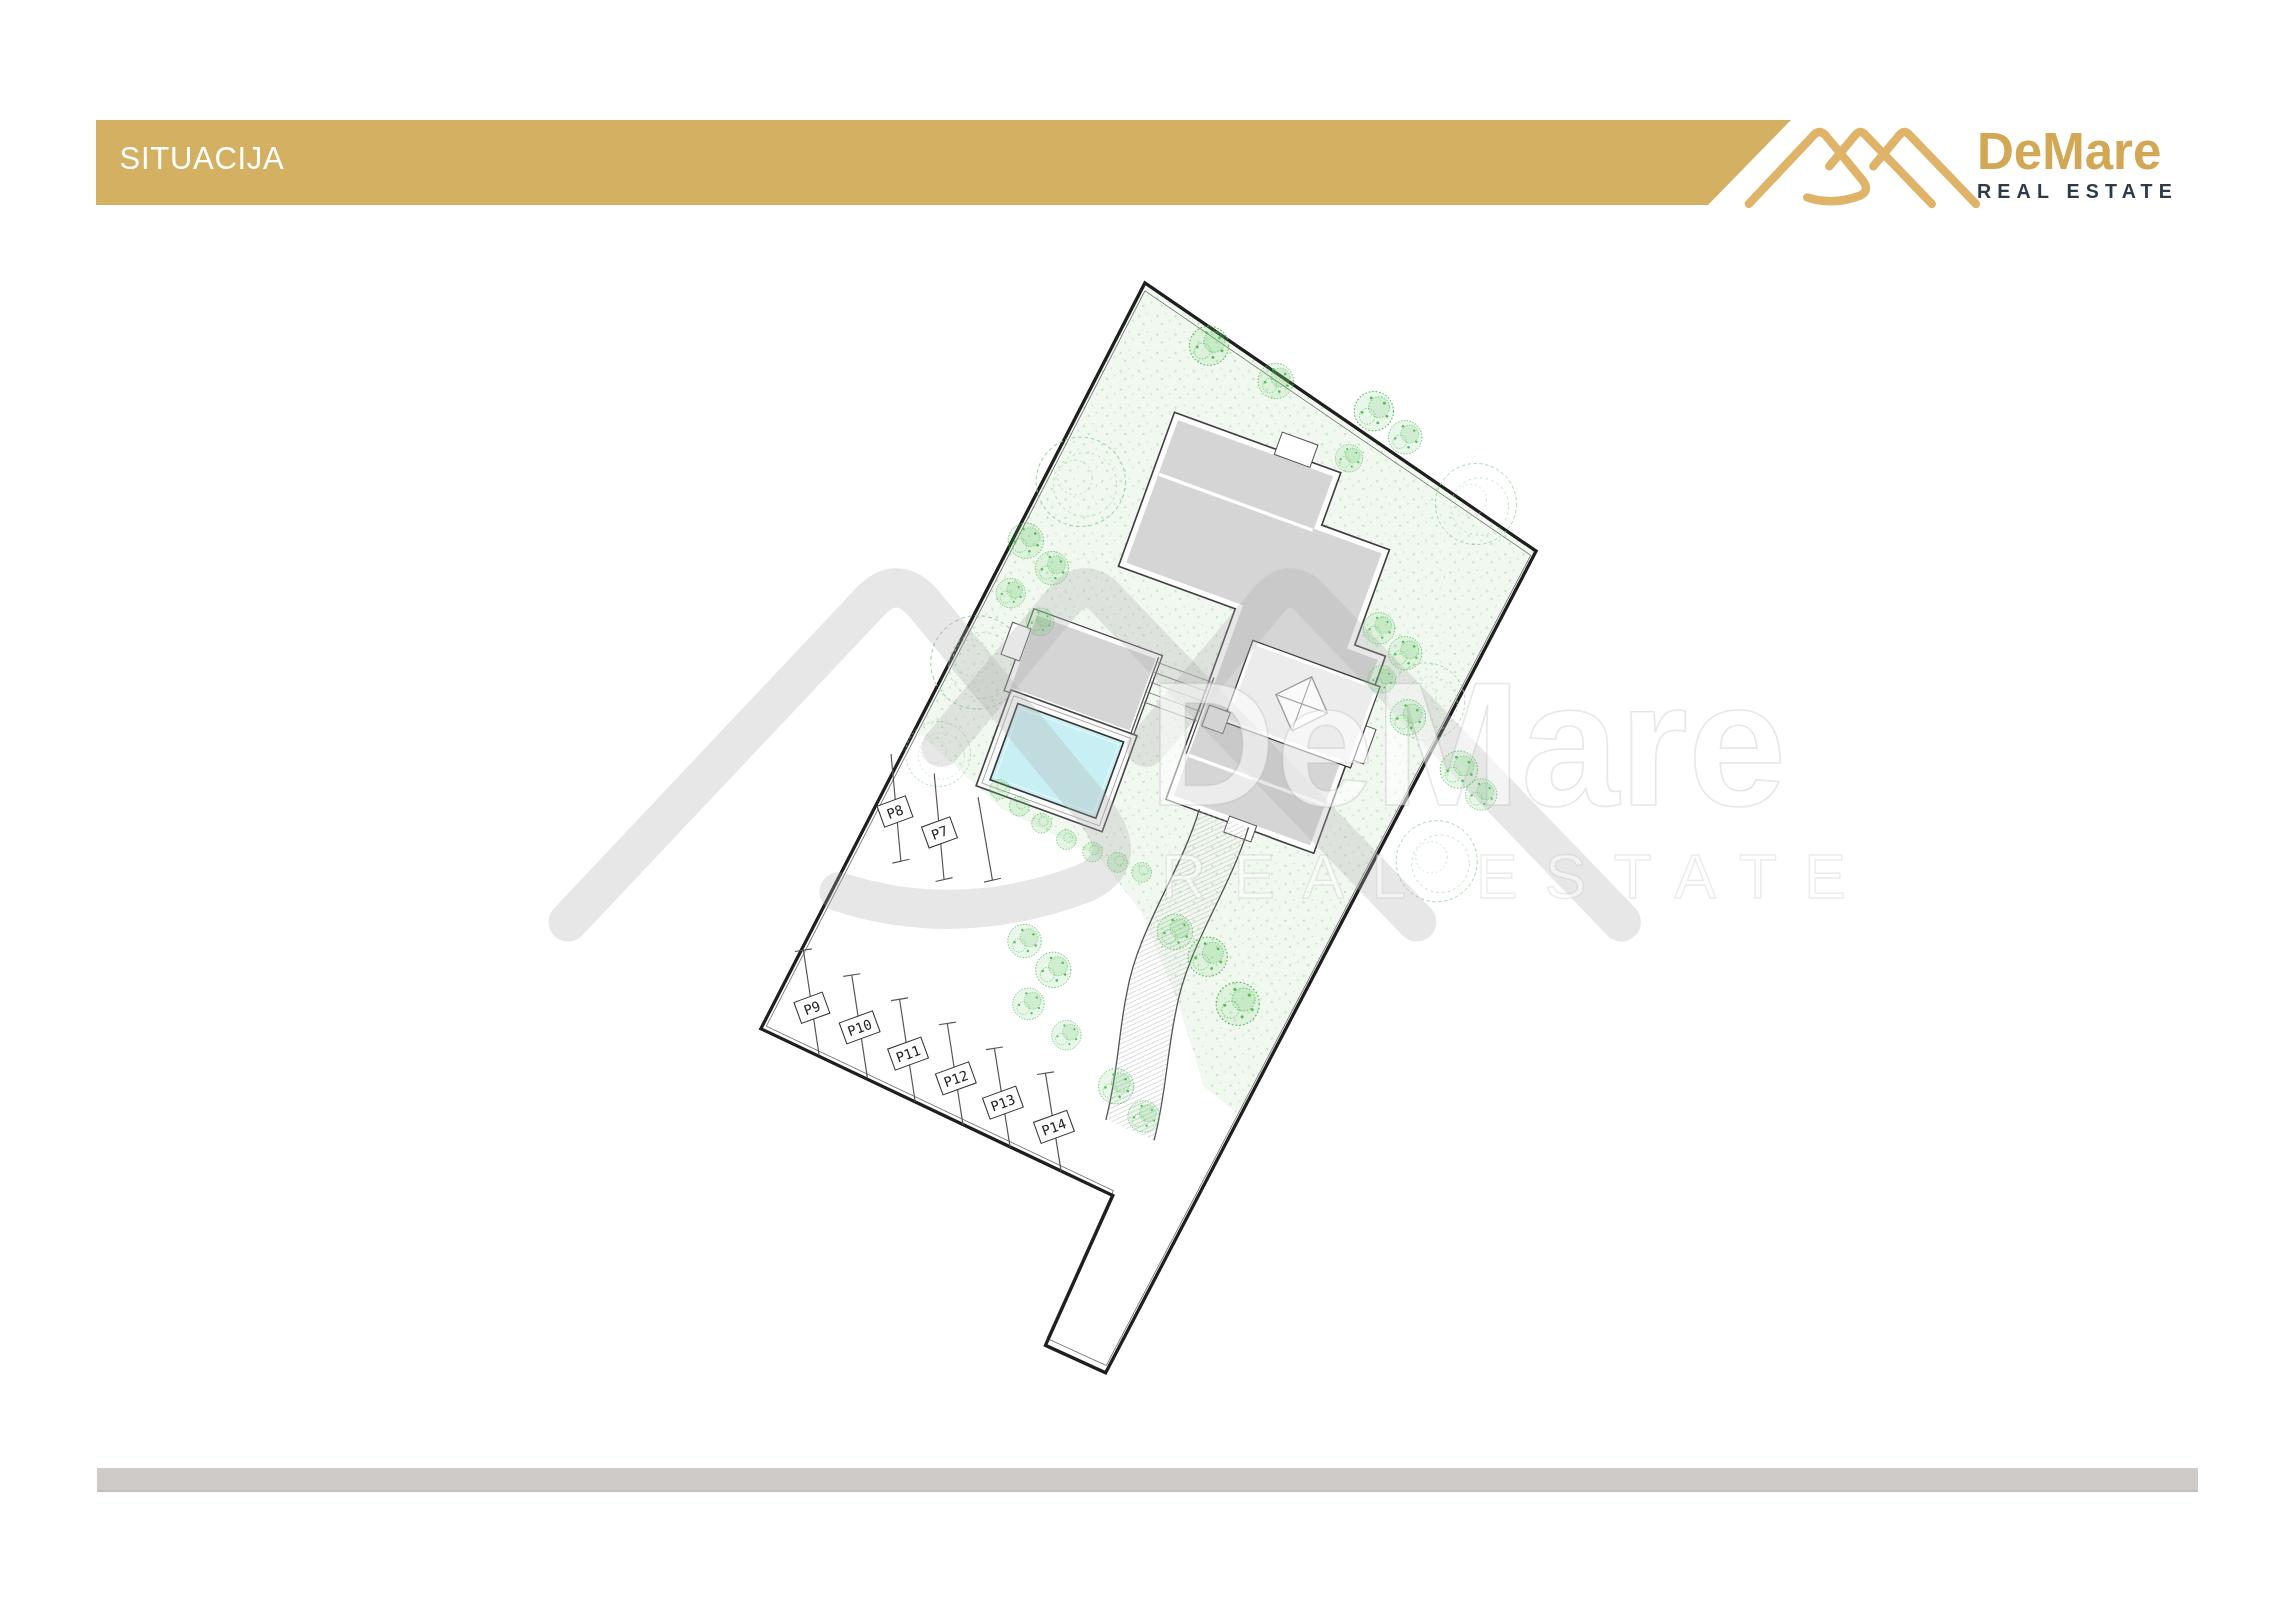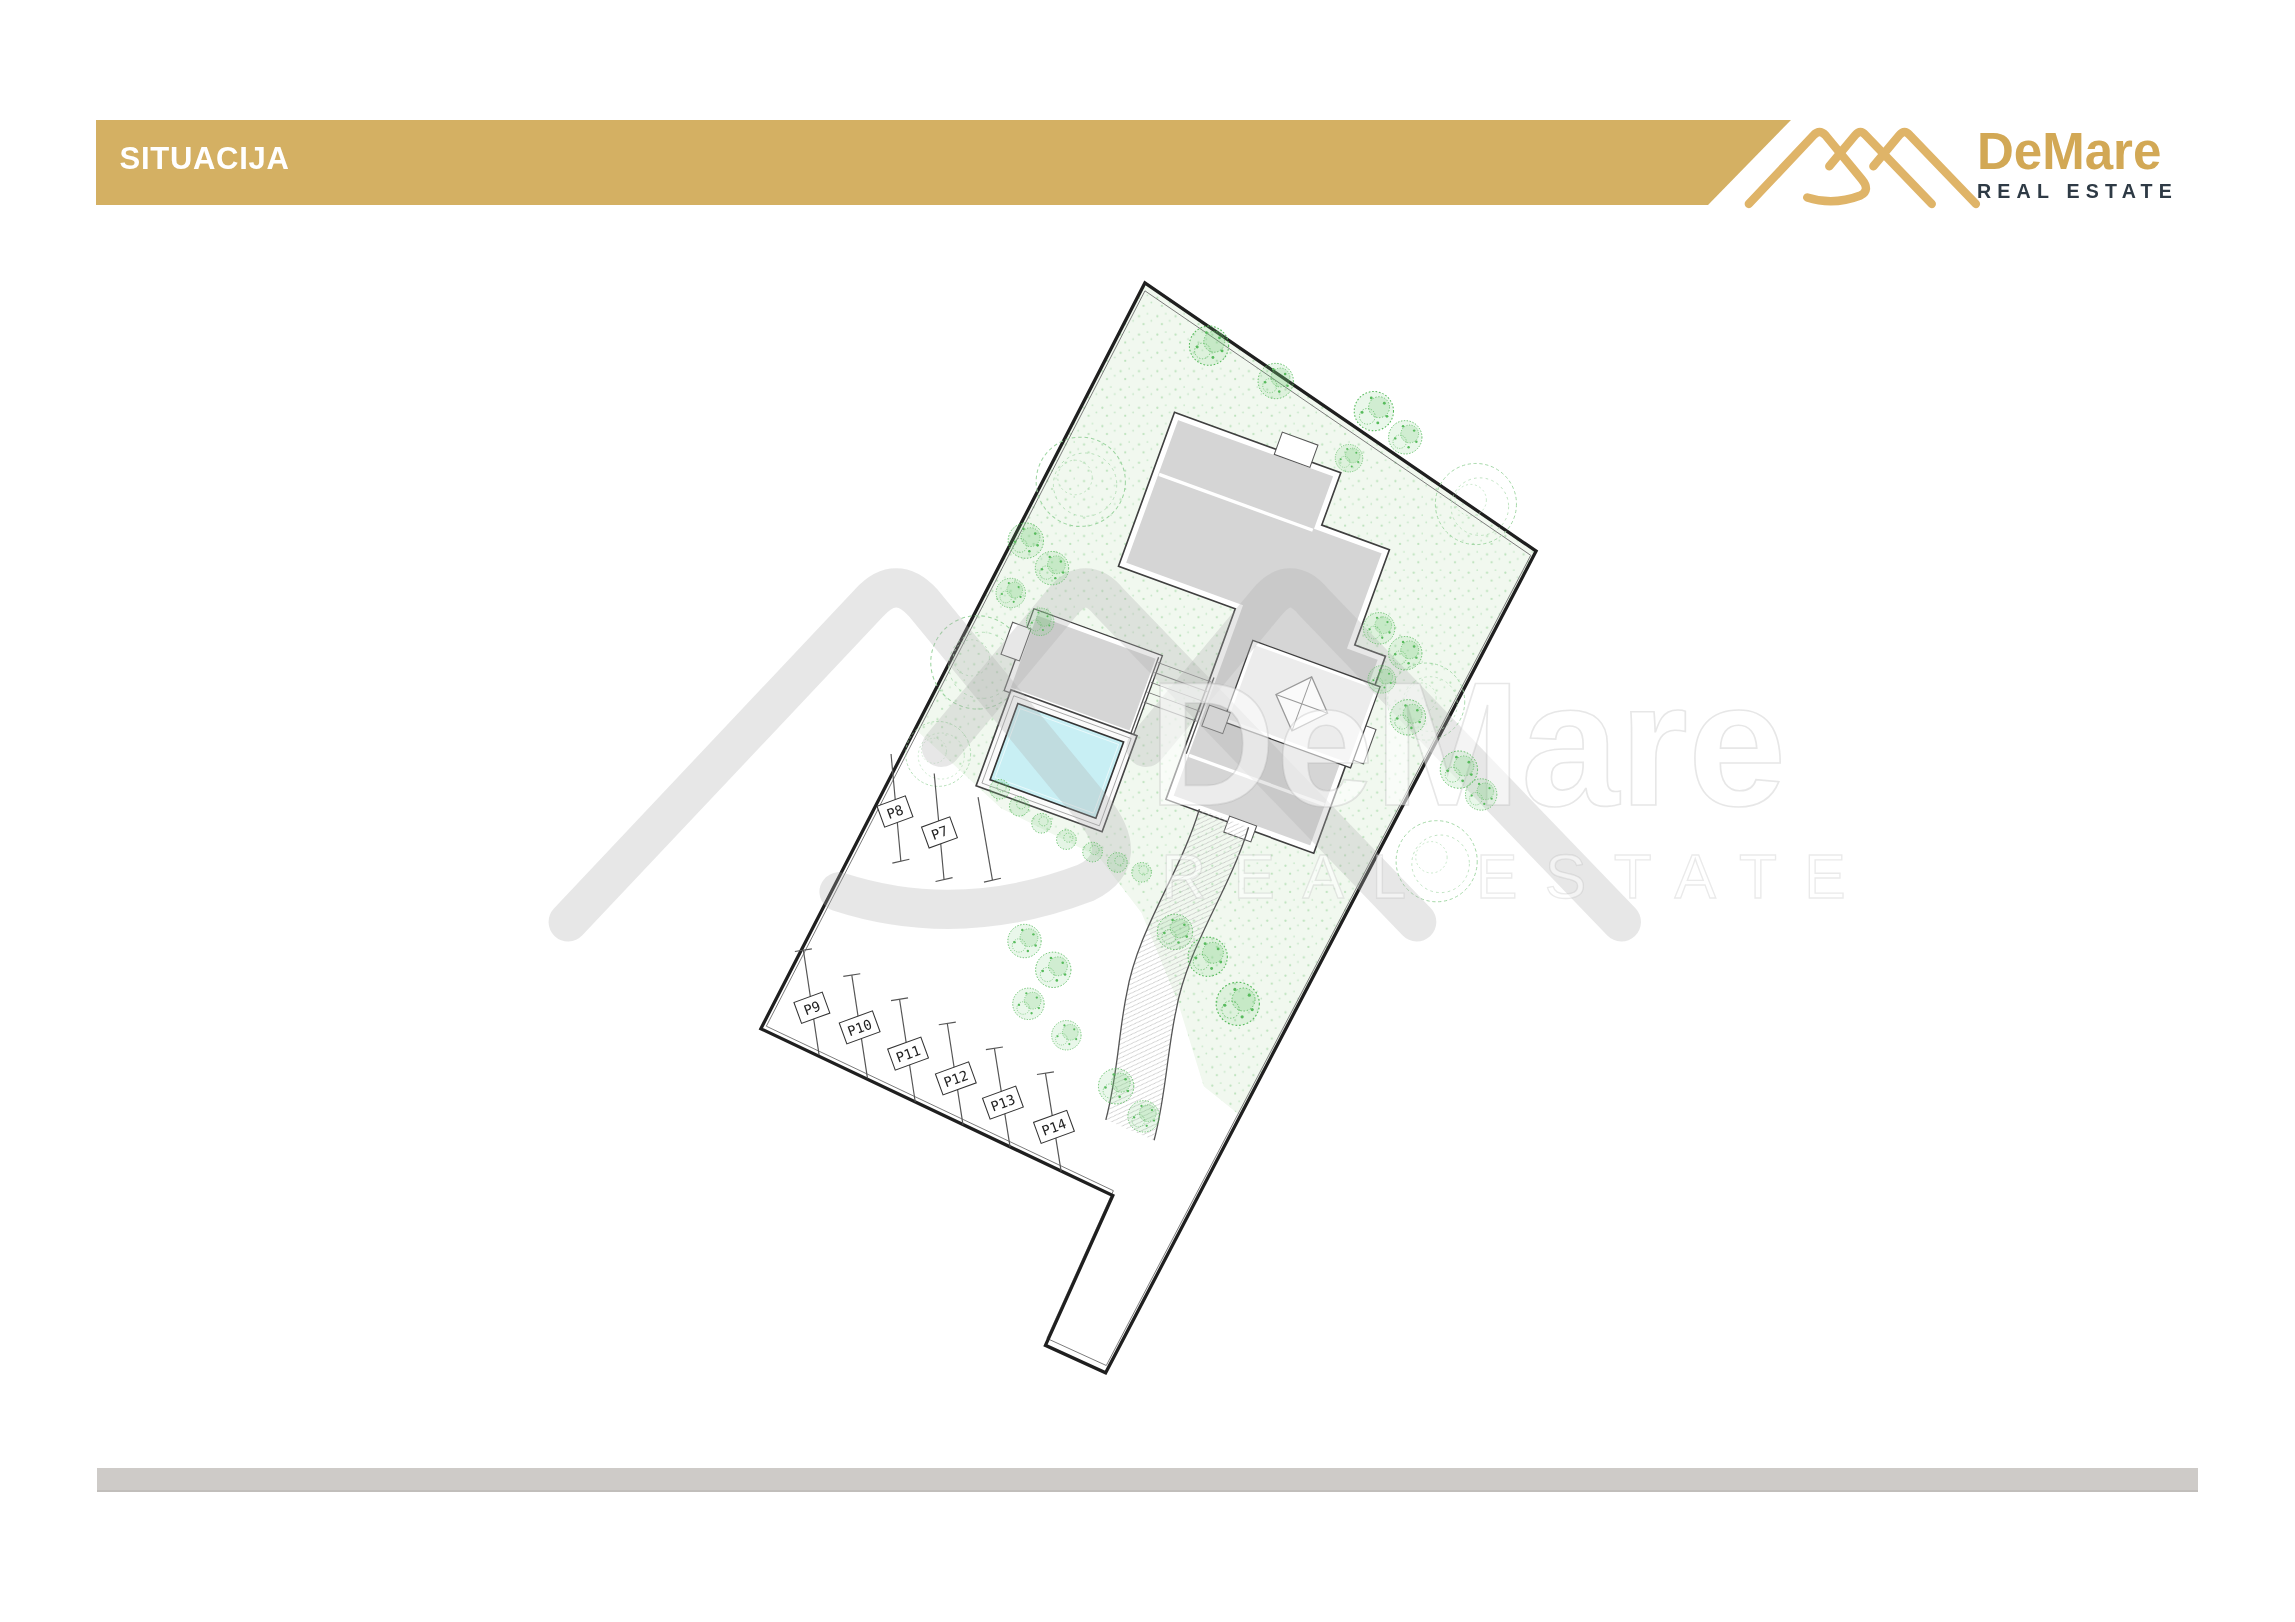--- a/index.html
+++ b/index.html
@@ -5,21 +5,21 @@
   html,body{margin:0;padding:0;background:#ffffff;}
   body{width:2295px;height:1623px;position:relative;overflow:hidden;
        font-family:"Liberation Sans", sans-serif;}
   .page{position:absolute;inset:0;background:#ffffff;}
 
   
   .header-bar{position:absolute;left:96px;top:120px;width:1695px;height:85px;
     background:#D4B063;
     clip-path:polygon(0 0,1695px 0,1612px 85px,0 85px);
     display:flex;align-items:center;}
-  .header-title{color:#ffffff;font-size:31px;font-weight:700;letter-spacing:0.7px;
+  .header-title{color:#ffffff;font-size:31px;font-weight:400;letter-spacing:0.7px;
     padding-left:23.6px;margin-top:-7.9px;}
 
   
   .logo-glyph{position:absolute;left:1741px;top:122px;width:249px;height:92px;}
   .logo-text{position:absolute;left:1977px;top:131px;width:275px;}
   .logo-name{color:#D2A855;font-size:51px;font-weight:700;line-height:42px;display:block;}
   .logo-sub{color:#2E3A45;font-size:19.6px;font-weight:600;letter-spacing:6.2px;
     display:block;margin-top:6.5px;white-space:nowrap;}
 
   

